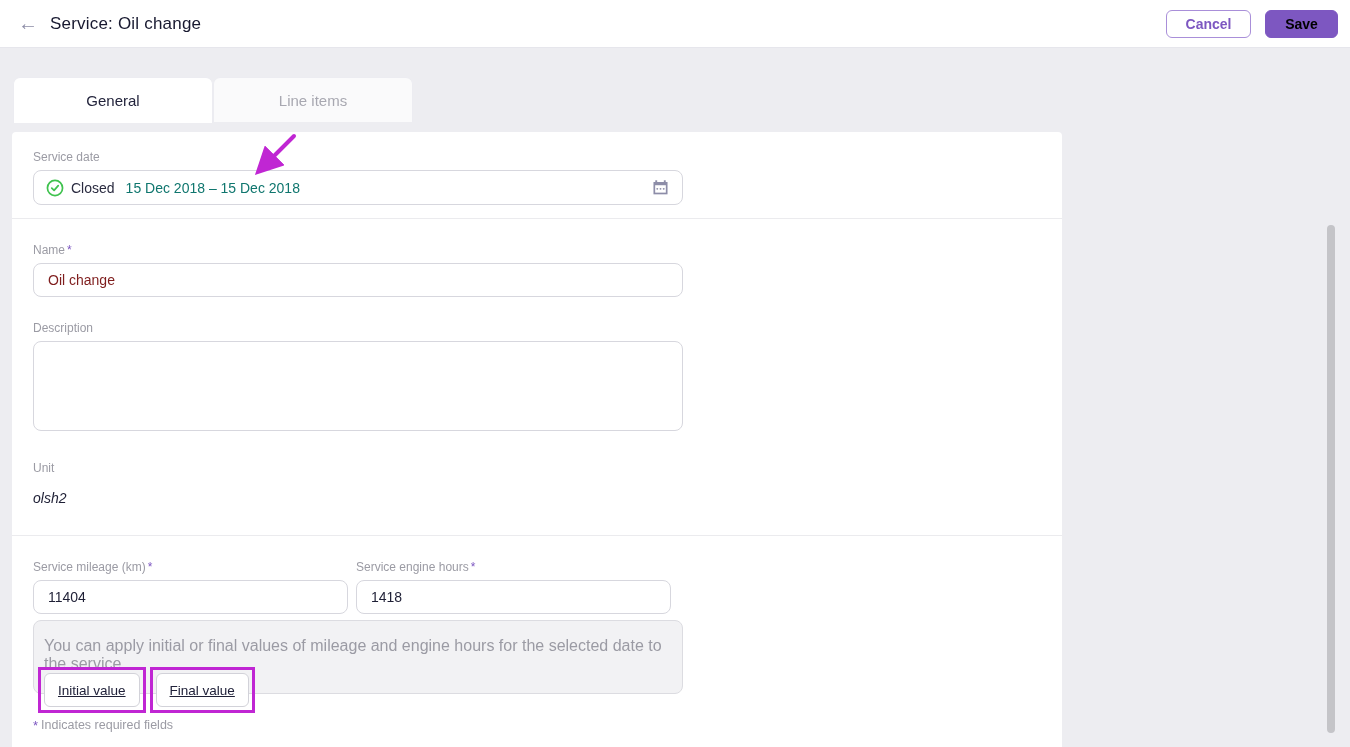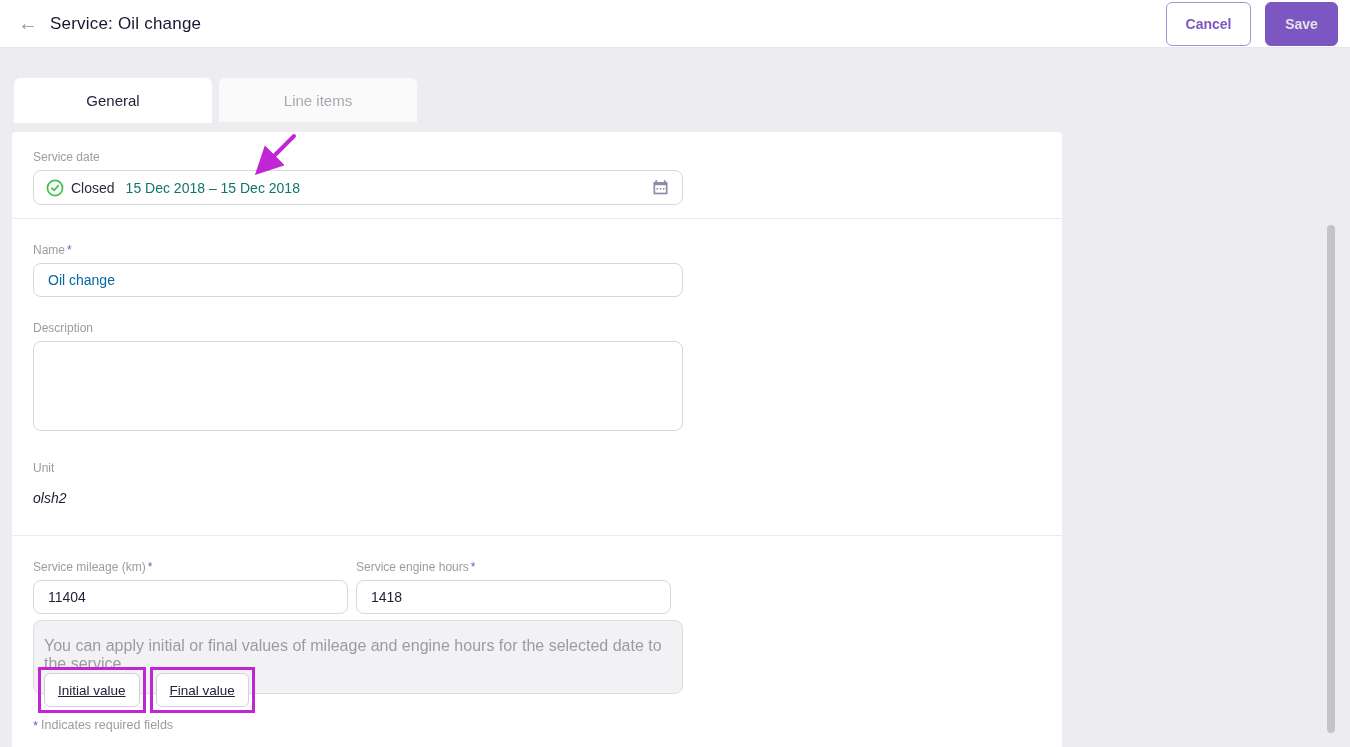--- a/index.html
+++ b/index.html
@@ -16,27 +16,27 @@
     position:absolute; top:0; left:0; width:1350px; height:48px;
     background:#ffffff; border-bottom:1px solid #e6e6ec;
     display:flex; align-items:center; padding:0 12px; z-index:5;
   }
   .back-btn {
     width:28px; height:28px; display:flex; align-items:center; justify-content:center;
     color:#8c8ca6; font-size:20px; cursor:pointer; margin-left:2px;
   }
   .page-title { font-size:17px; font-weight:500; color:#17182f; margin-left:8px; letter-spacing:.2px; }
   .topbar-actions { margin-left:auto; display:flex; align-items:center; gap:14px; }
-  .btn { height:44px; border-radius:6px; font-size:14px; font-weight:700; cursor:pointer;
+  .btn { height:28px; border-radius:6px; font-size:14px; font-weight:700; cursor:pointer;
          display:flex; align-items:center; justify-content:center; font-family:"Liberation Sans",sans-serif; }
   .btn-cancel { width:85px; background:#ffffff; border:1px solid #a98fd9; color:#7d57c1; }
-  .btn-save { width:73px; background:#7d57c1; border:1px solid #7d57c1; color:#e5e5e5; }
-
-  
-  .tabs { position:absolute; top:77px; left:13px; display:flex; gap:5px; z-index:4; }
+  .btn-save { width:73px; background:#7d57c1; border:1px solid #7d57c1; color:#000000; }
+
+  
+  .tabs { position:absolute; top:77px; left:13px; display:flex; z-index:4; }
   .tab {
     width:200px; height:45px; display:flex; align-items:center; justify-content:center;
     font-size:15px; border:1px solid #ececf1; border-bottom:none;
     border-radius:7px 7px 0 0; cursor:pointer;
   }
   .tab.active { background:#ffffff; color:#23243c; height:46px; margin-bottom:-1px; z-index:3; }
   .tab.inactive { background:#fafafb; color:#a8a8b1; }
 
   
   .card {
@@ -58,21 +58,21 @@
   .date-range { font-size:14px; color:#0f766e; }
   .cal-icon { margin-left:auto; width:19px; height:19px; cursor:pointer; }
 
   .divider { height:1px; background:#ebebee; width:100%; }
   .div1 { margin-top:13px; }
 
   .form-block { width:650px; }
   .mt24 { margin-top:24px; }
   .text-input {
     margin-top:6px; width:650px; height:34px; border:1px solid #d7d7de; border-radius:8px;
-    padding:0 14px; font-size:14px; color:#0369a1; background:#fff; outline:none;
+    padding:0 14px; font-size:14px; color:#7f1d1d; background:#fff; outline:none;
     font-family:"Liberation Sans",sans-serif;
   }
   .textarea {
     margin-top:6px; width:650px; height:90px; border:1px solid #d7d7de; border-radius:8px;
     padding:10px 14px; font-size:14px; color:#1e1f35; resize:none; outline:none; background:#fff;
     font-family:"Liberation Sans",sans-serif;
   }
   .unit-label { margin-top:26px; }
   .unit-value { margin-top:15px; font-size:14px; color:#1e1f35; padding-bottom:29px;font-style:italic; }
 

